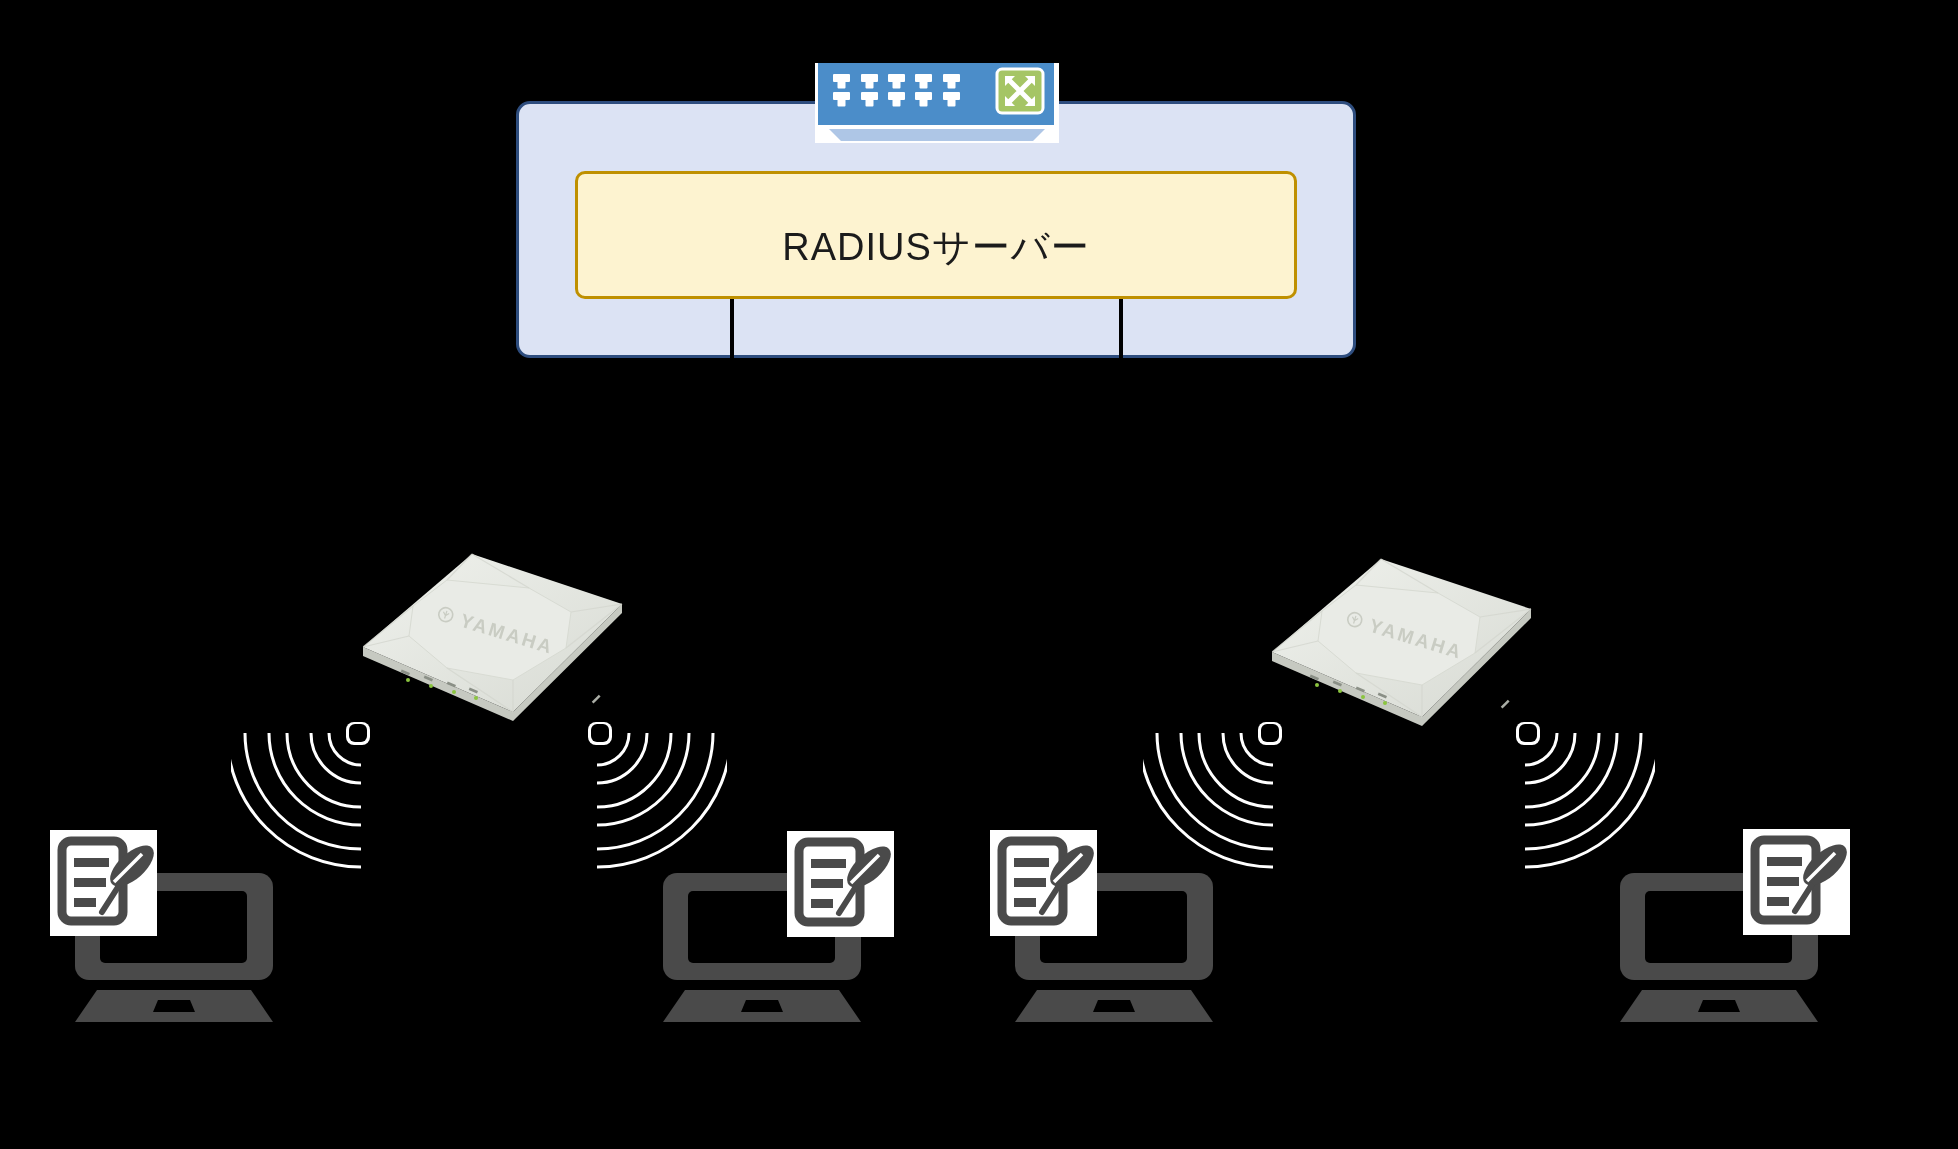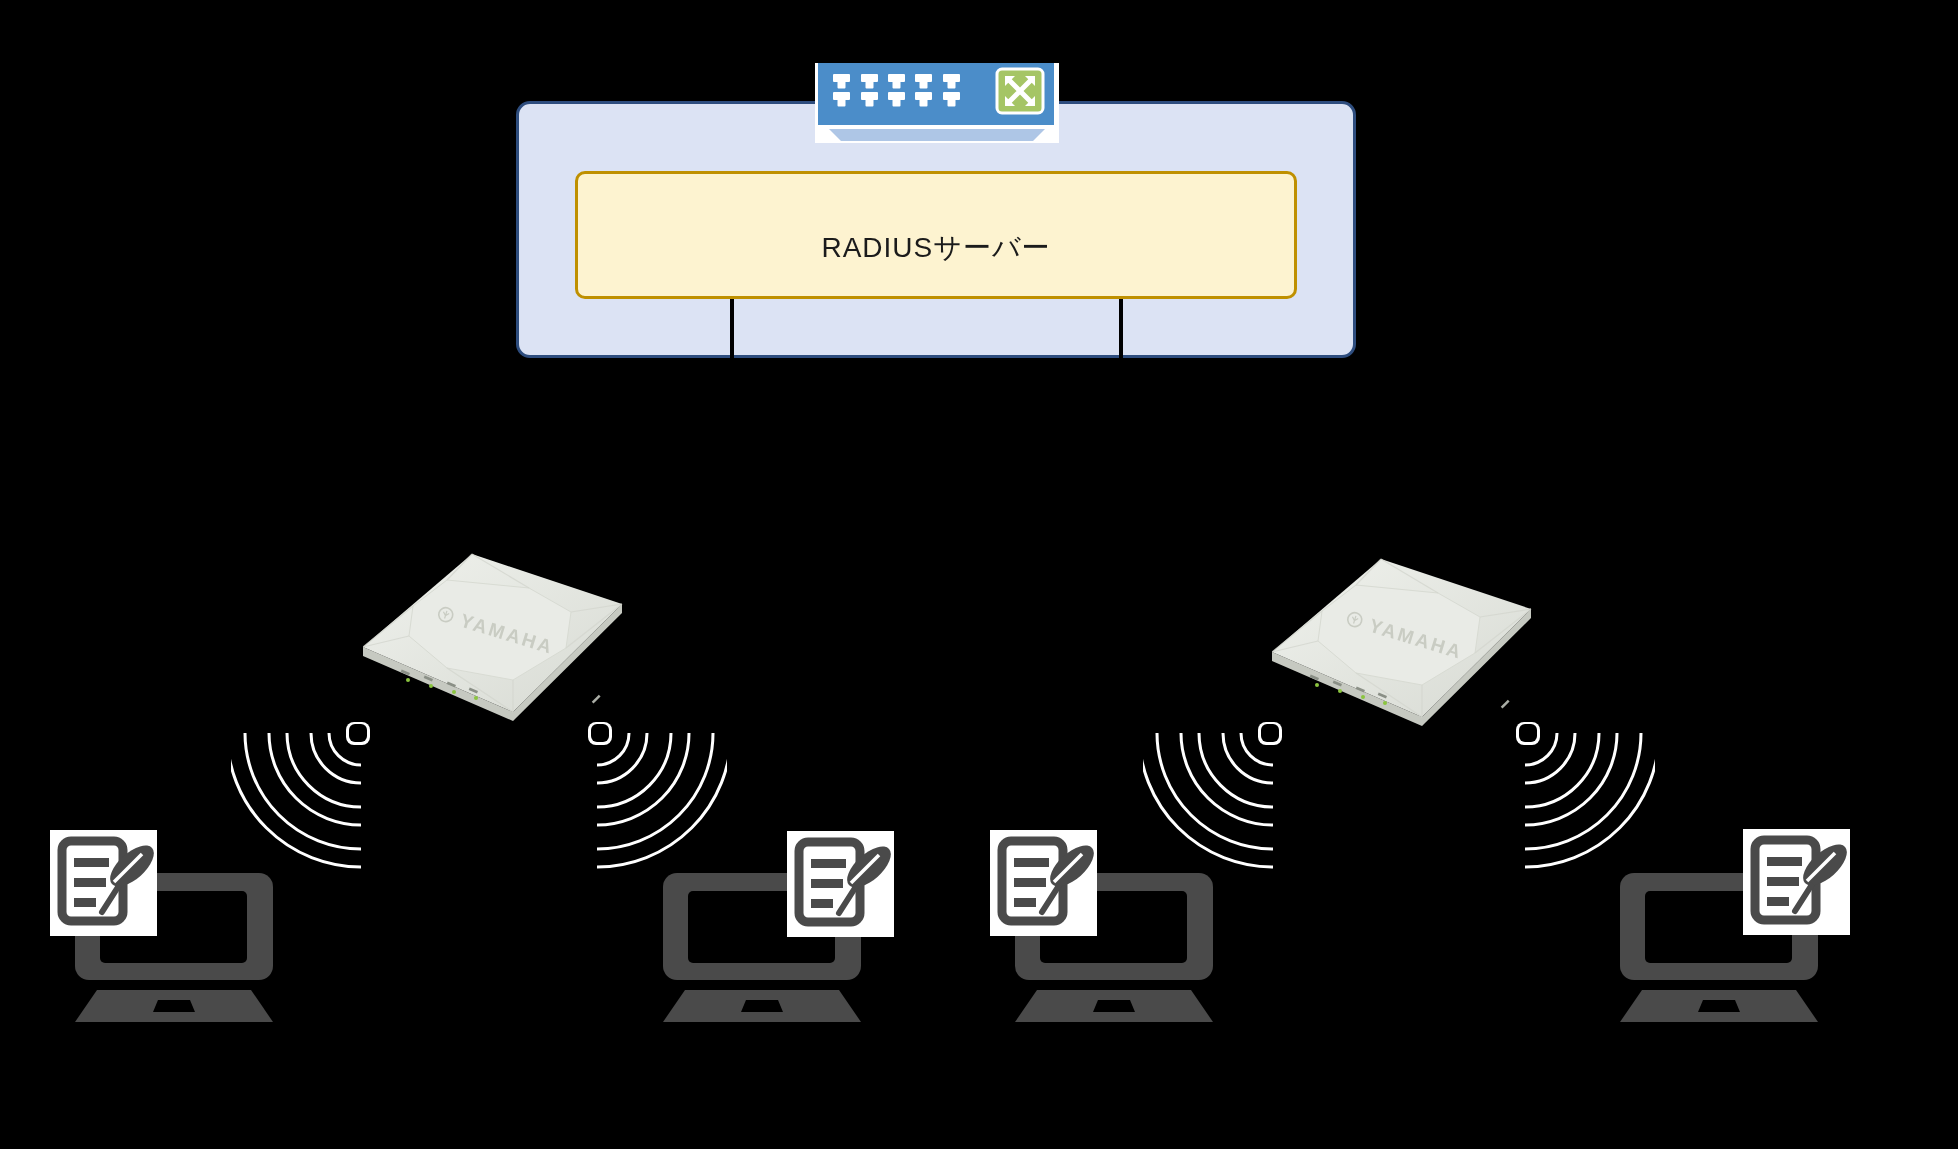--- a/index.html
+++ b/index.html
@@ -5,21 +5,21 @@
   html,body{margin:0;padding:0;background:#000;}
   #canvas{position:relative;width:1958px;height:1149px;background:#000;overflow:hidden;
           font-family:"Liberation Sans",sans-serif;}
   .abs{position:absolute;}
   
   .bluebox{left:516px;top:101px;width:840px;height:257px;box-sizing:border-box;
            background:#dce3f4;border:3px solid #2e4d7e;border-radius:14px;}
   .yellowbox{left:575px;top:171px;width:722px;height:128px;box-sizing:border-box;
              background:#fdf3d0;border:3px solid #bf9000;border-radius:10px;
              display:flex;align-items:center;justify-content:center;}
-  .yellowbox span{font-size:28px;color:#1b1b1b;letter-spacing:1px;margin-top:25px;}
+  .yellowbox span{font-size:38px;color:#1b1b1b;letter-spacing:1px;margin-top:25px;}
   .conn{width:4px;height:261px;background:#000;}
   .conn1{left:730px;top:299px;}
   .conn2{left:1119px;top:299px;}
   .switch{left:815px;top:57px;width:244px;height:88px;}
   
   .ap{width:262px;height:172px;}
   .ap1{left:363px;top:550px;} .ap2{left:1272px;top:555px;}
   .wifi{width:142px;height:148px;overflow:visible;}
   .w1{left:231px;top:722px;} .w2{left:585px;top:722px;}
   .w3{left:1143px;top:722px;} .w4{left:1513px;top:722px;}

